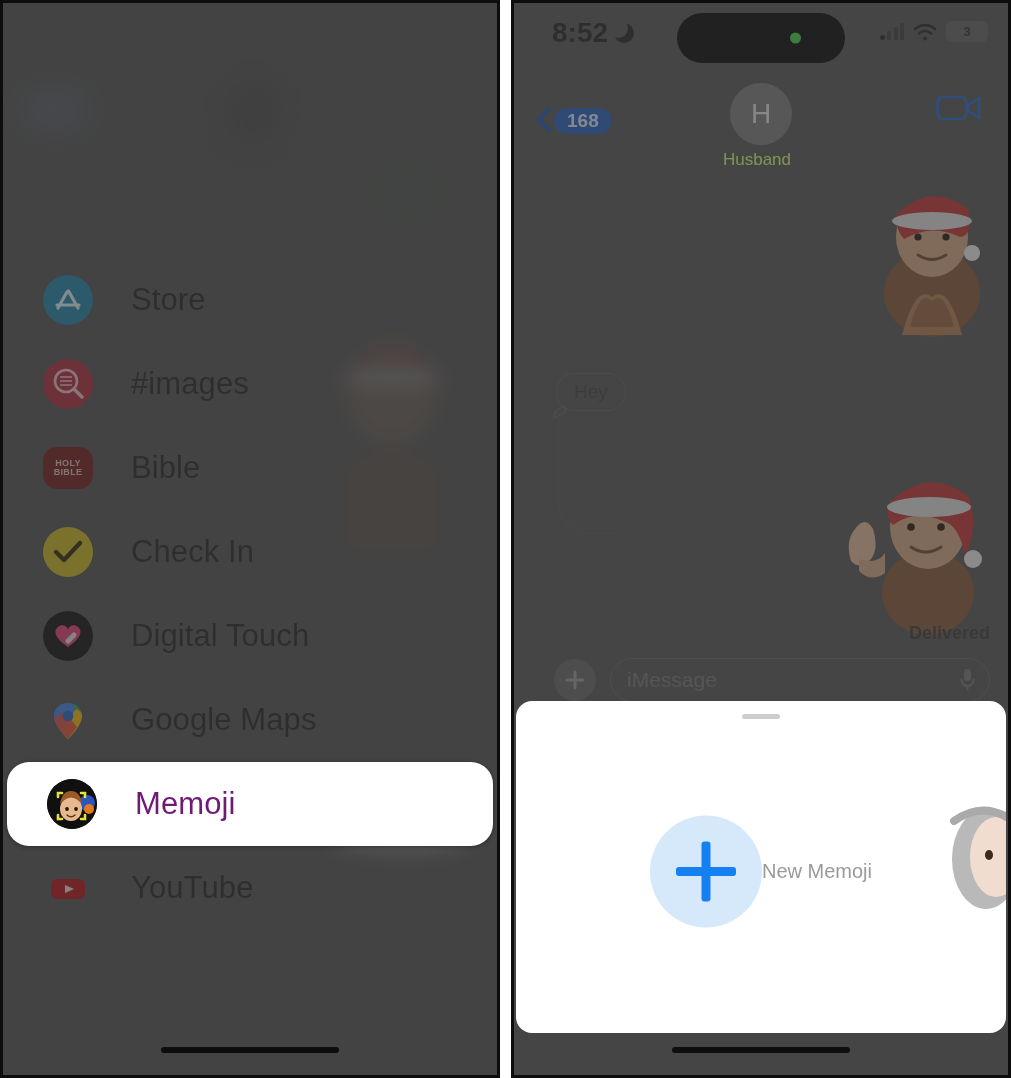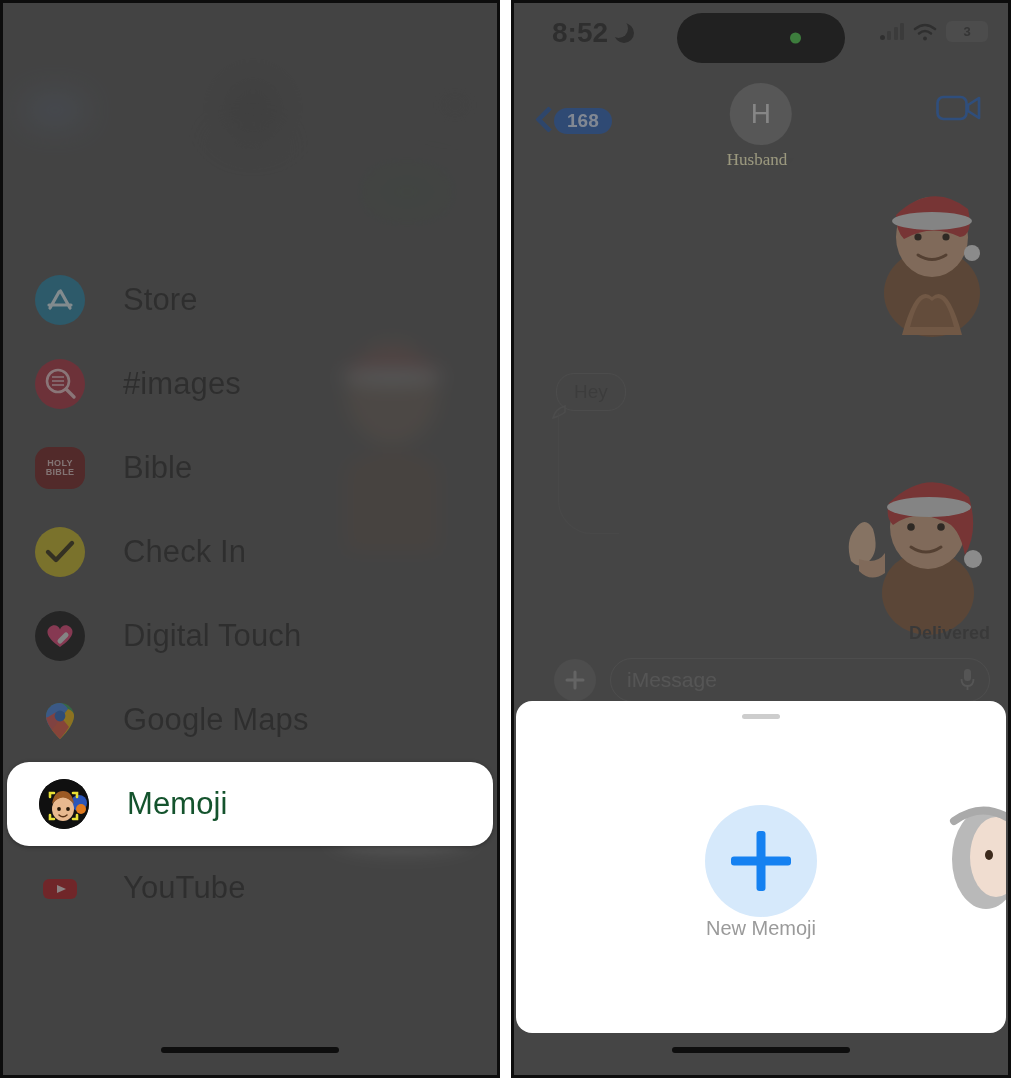--- a/index.html
+++ b/index.html
@@ -75,42 +75,42 @@
   .app-list {
     position: absolute;
     top: 255px;
     left: 0; right: 0;
   }
   .app-row {
     position: relative;
     display: flex;
     align-items: center;
     height: 84px;
-    padding-left: 32px;
+    padding-left: 40px;
     box-sizing: border-box;
   }
   .app-row.selected {
     background: #ffffff;
     border-radius: 22px;
     margin: 0 4px;
     box-shadow: 0 1px 4px rgba(0,0,0,.35);
     z-index: 4;
   }
   .app-icon {
     width: 50px; height: 50px;
     flex: 0 0 50px;
     border-radius: 50%;
     position: relative;
     display: flex; align-items: center; justify-content: center;
     overflow: hidden;
   }
   .app-label {
     margin-left: 38px;
     font-size: 31px;
-    color: #14532d;
+    color: #701a75;
     letter-spacing: .1px;
     white-space: nowrap;
   }
   .app-row:not(.selected) .app-label { color: #1b1b1b; opacity: .92; }
 
   
   .left-veil {
     position: absolute;
     inset: 0;
     background: rgba(60,60,60,.55);
@@ -255,22 +255,22 @@
   .avatar {
     width: 62px; height: 62px;
     border-radius: 50%;
     background: #717171;
     color: #d4d4d4;
     font-size: 28px;
     display:flex; align-items:center; justify-content:center;
   }
   .contact-name {
     font-size: 17px;
-    color: #fef9c3;
-    display:flex; align-items:center; font-family:Liberation Serif, serif;
+    color: #bef264;
+    display:flex; align-items:center; 
   }
   .chev-small {
     width:0;height:0;
     border-left:4px solid transparent;
     border-right:4px solid transparent;
     border-top:5px solid #4a4a4a;
     display:inline-block;
   }
   .facetime {
     position: absolute;
@@ -378,21 +378,21 @@
     top: 13px; left: 50%;
     transform: translateX(-50%);
     width: 38px; height: 5px;
     border-radius: 3px;
     background: #cdcdcd;
   }
   .new-memoji-wrap {
     position: absolute;
     left: 50%; top: 50%;
     transform: translate(-50%, -46%);
-    display: flex; flex-direction: column; align-items: center; 
+    display: flex; flex-direction: row; align-items: center; 
   }
   .new-memoji-circle {
     width: 112px; height: 112px;
     border-radius: 50%;
     background: #d6e9fb;
     position: relative;
   }
   .new-memoji-circle::before, .new-memoji-circle::after {
     content:"";
     position:absolute; left:50%; top:50%;

